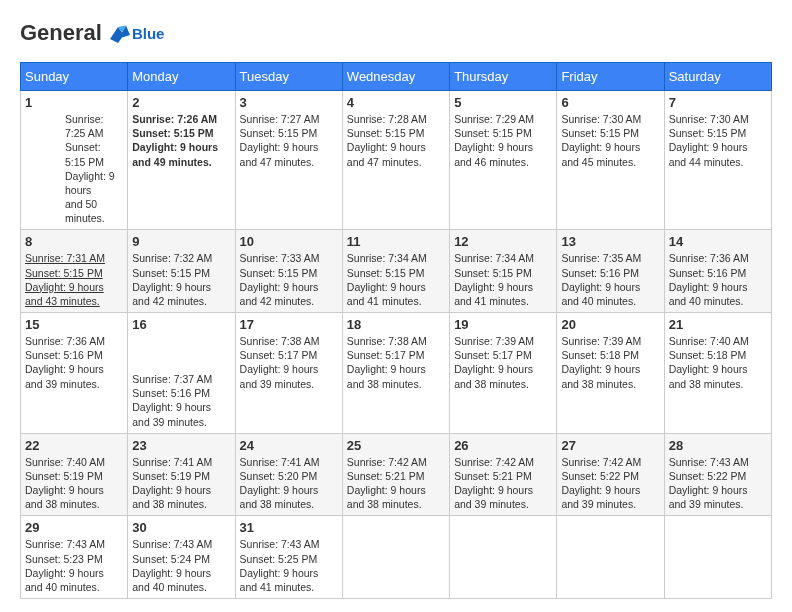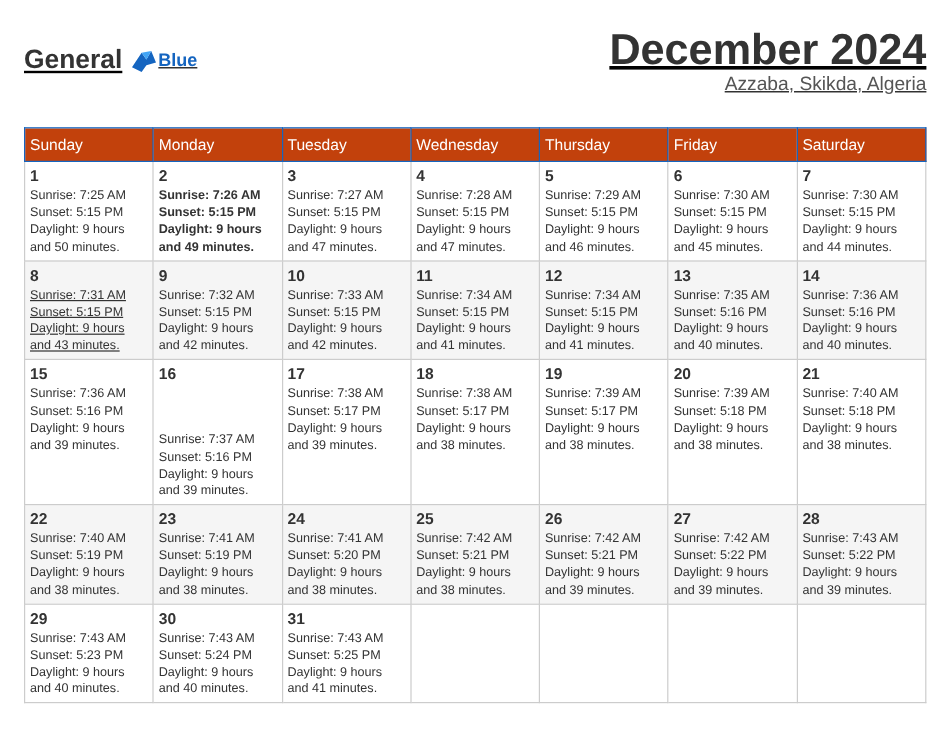--- a/index.html
+++ b/index.html
@@ -6,23 +6,22 @@
     body {
       font-family: Arial, sans-serif;
       background: #fff;
       width: 792px;
       min-height: 612px;
       padding: 20px;
     }
     .header {
       display: flex;
       justify-content: space-between;
-      align-items: center;
-      margin-bottom: 26px;
-      text-decoration: underline;
+      align-items: flex-end;
+      margin-bottom: 16px;
     }
     .logo {
       display: flex;
       flex-direction: column;
       align-items: flex-start;
     }
     .logo-text {
       display: flex;
       align-items: center;
       gap: 2px;
@@ -53,21 +52,21 @@
     .location {
       font-size: 16px;
       color: #555;
     }
     .calendar {
       width: 100%;
       border-collapse: collapse;
       font-size: 11px;
     }
     .calendar th {
-      background-color: #c2410c;
+      background-color: #3b82f6;
       color: white;
       padding: 6px 4px;
       text-align: left;
       font-size: 13px;
       font-weight: normal;
       border: 1px solid #1565c0;
     }
     .calendar td {
       border: 1px solid #ccc;
       vertical-align: top;
@@ -101,44 +100,40 @@
 <div class="header">
   <div class="logo">
     <div class="logo-text">
       <span class="logo-general">General</span>
       <svg class="logo-icon" viewBox="0 0 30 25" xmlns="http://www.w3.org/2000/svg">
         <polygon points="5,20 15,5 20,12 25,3 30,15 20,18 15,25" fill="#1565c0"></polygon>
         <polygon points="15,5 20,12 25,3" fill="#42a5f5"></polygon>
       </svg>
       <span class="logo-blue">Blue</span>
     </div>
-  </div>
-  <div class="title-section">
-    <div class="month-year">December 2024</div>
-    <div class="location">Azzaba, Skikda, Algeria</div>
   </div>
 </div>
 
 <table class="calendar">
   <thead>
     <tr>
       <th>Sunday</th>
       <th>Monday</th>
       <th>Tuesday</th>
       <th>Wednesday</th>
       <th>Thursday</th>
       <th>Friday</th>
       <th>Saturday</th>
     </tr>
   </thead>
   <tbody id="calendar-body">
   <tr>
         <td>
           <span class="day-num">1</span>
-          <div class="day-info" style="white-space: pre-line;">Sunrise: 7:25 AM
+          <div class="day-info" style="white-space: pre-line; margin-left: 40px;">Sunrise: 7:25 AM
 Sunset: 5:15 PM
 Daylight: 9 hours
 and 50 minutes.</div>
         </td>
         <td>
           <span class="day-num">2</span>
           <div class="day-info" style="white-space: pre-line; font-weight: bold;">Sunrise: 7:26 AM
 Sunset: 5:15 PM
 Daylight: 9 hours
 and 49 minutes.</div>

